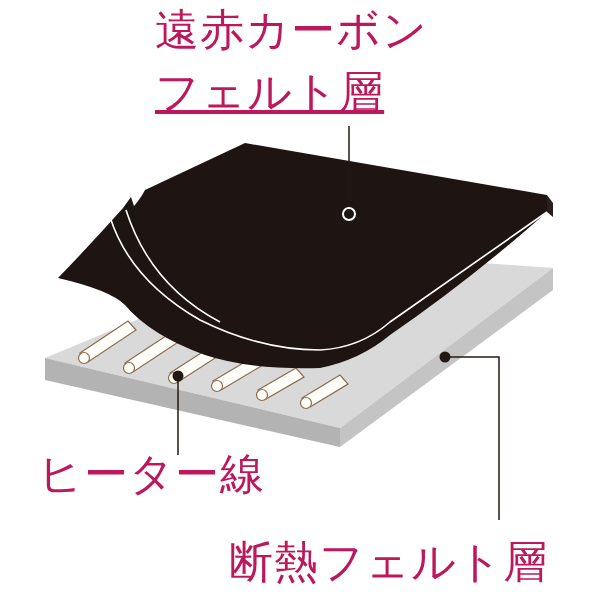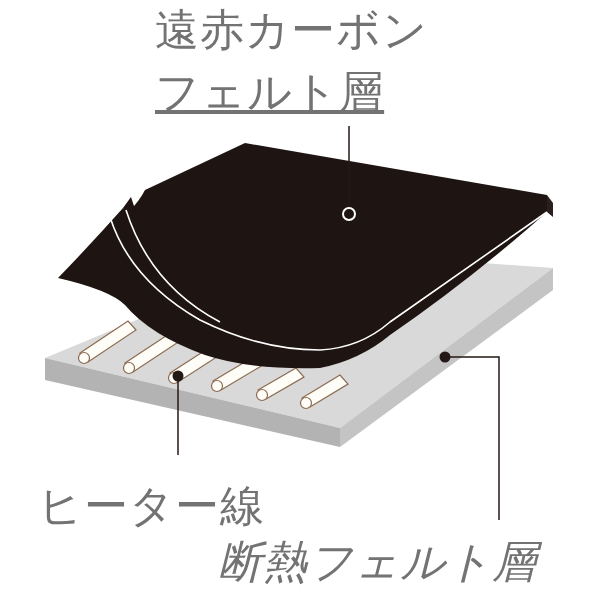--- a/index.html
+++ b/index.html
@@ -1,23 +1,23 @@
 <!DOCTYPE html>
 <html><head>
 <meta charset="utf-8">
 <style>
   html, body { margin: 0; padding: 0; background: #ffffff; }
   body { width: 600px; height: 600px; position: relative; overflow: hidden;
          font-family: "DejaVu Sans", "Liberation Sans", sans-serif; color: #231815; }
   .label { position: absolute; font-size: 44px; line-height: 1; letter-spacing: 1px;
-           color: #737373; white-space: nowrap; font-weight: 400; }
+           color: #be185d; white-space: nowrap; font-weight: 400; }
   #lbl-carbon-1 { left: 155px; top: 8px; }
   #lbl-carbon-2 { left: 155px; top: 70px; text-decoration: underline; }
-  #lbl-heater   { left: 38px;  top: 484px; }
-  #lbl-insul    { left: 218px; top: 540px; font-style: italic; }
+  #lbl-heater   { left: 38px;  top: 452px; }
+  #lbl-insul    { left: 229px; top: 540px; }
   svg.diagram { position: absolute; left: 0; top: 0; }
 </style>
 </head>
 <body>
 
 <div>
 
   <svg class="diagram" width="600" height="600" viewBox="0 0 600 600">
 
     <g>

